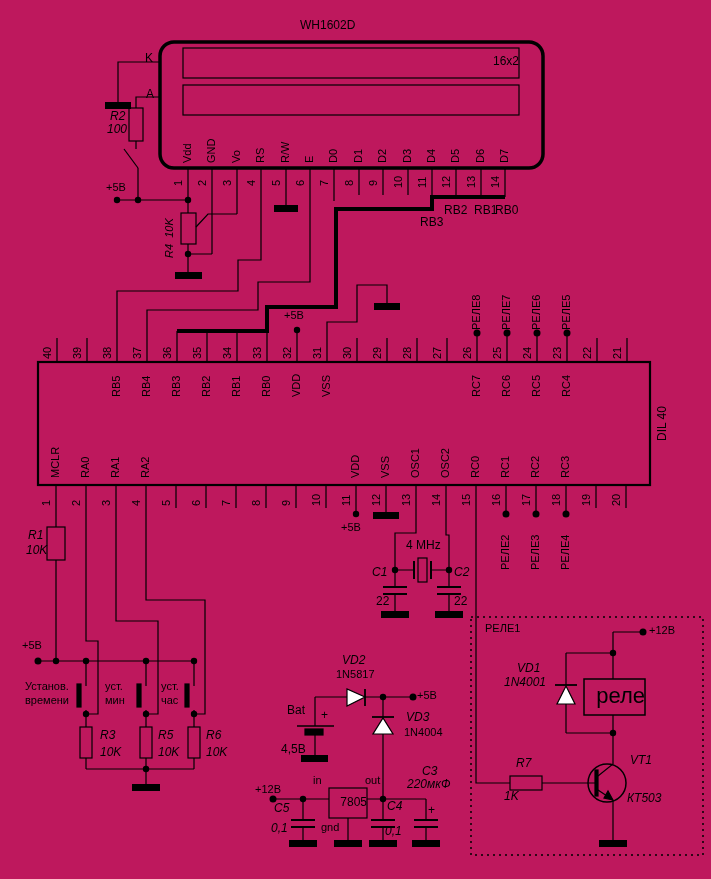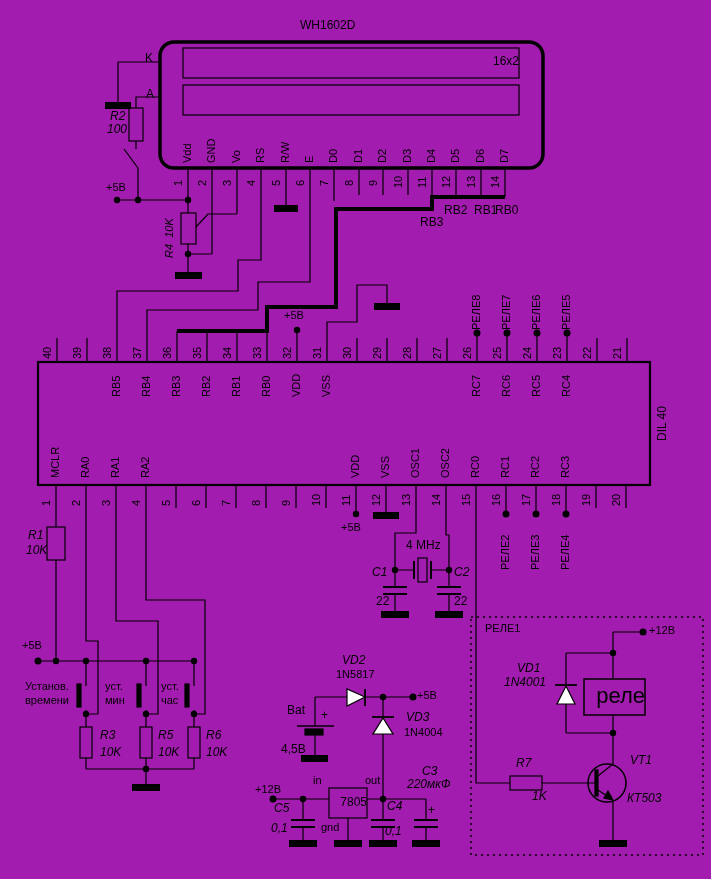--- a/index.html
+++ b/index.html
@@ -1,16 +1,16 @@
 <!DOCTYPE html>
 <html><head>
 <meta charset="utf-8">
 <style>
   html,body{margin:0;padding:0;background:#fff;}
-  #page{position:relative;width:711px;height:879px;background:#a21caf;overflow:hidden;
+  #page{position:relative;width:711px;height:879px;background:#be185d;overflow:hidden;
         font-family:"Liberation Sans","DejaVu Sans",sans-serif;color:#000;}
   svg{position:absolute;left:0;top:0;}
   .lbl{position:absolute;font-size:12px;line-height:13px;white-space:pre;}
   .f11{font-size:11px;line-height:12px;text-align:right;}
   .it{font-style:italic;}
   .ctr{text-align:right;}
   .vl{position:absolute;font-size:11px;line-height:13px;white-space:pre;
       transform-origin:0 0;transform:rotate(-90deg);}
   .big{font-size:34px;line-height:36px;letter-spacing:1px;}
   .rele{font-size:22px;line-height:24px;}
@@ -341,17 +341,17 @@
 <div class="lbl it" style="left:422px;top:765px">C3</div>
 <div class="lbl it" style="left:407px;top:778px">220мкФ</div>
 <div class="lbl" style="left:428px;top:804px">+</div>
 
 <div class="lbl f11" style="left:485px;top:622px">РЕЛЕ1</div>
 <div class="lbl f11" style="left:649px;top:624px">+12В</div>
 <div class="lbl it" style="left:517px;top:662px">VD1</div>
 <div class="lbl it" style="left:504px;top:676px">1N4001</div>
 <div class="lbl rele ctr" style="left:584px;top:684px;width:61px">реле</div>
 <div class="lbl it" style="left:516px;top:757px">R7</div>
-<div class="lbl it" style="left:532px;top:790px">1K</div>
+<div class="lbl it" style="left:504px;top:790px">1K</div>
 <div class="lbl it" style="left:630px;top:754px">VT1</div>
 <div class="lbl it" style="left:627px;top:792px">КТ503</div>
 
 </div>
 
 </body></html>

